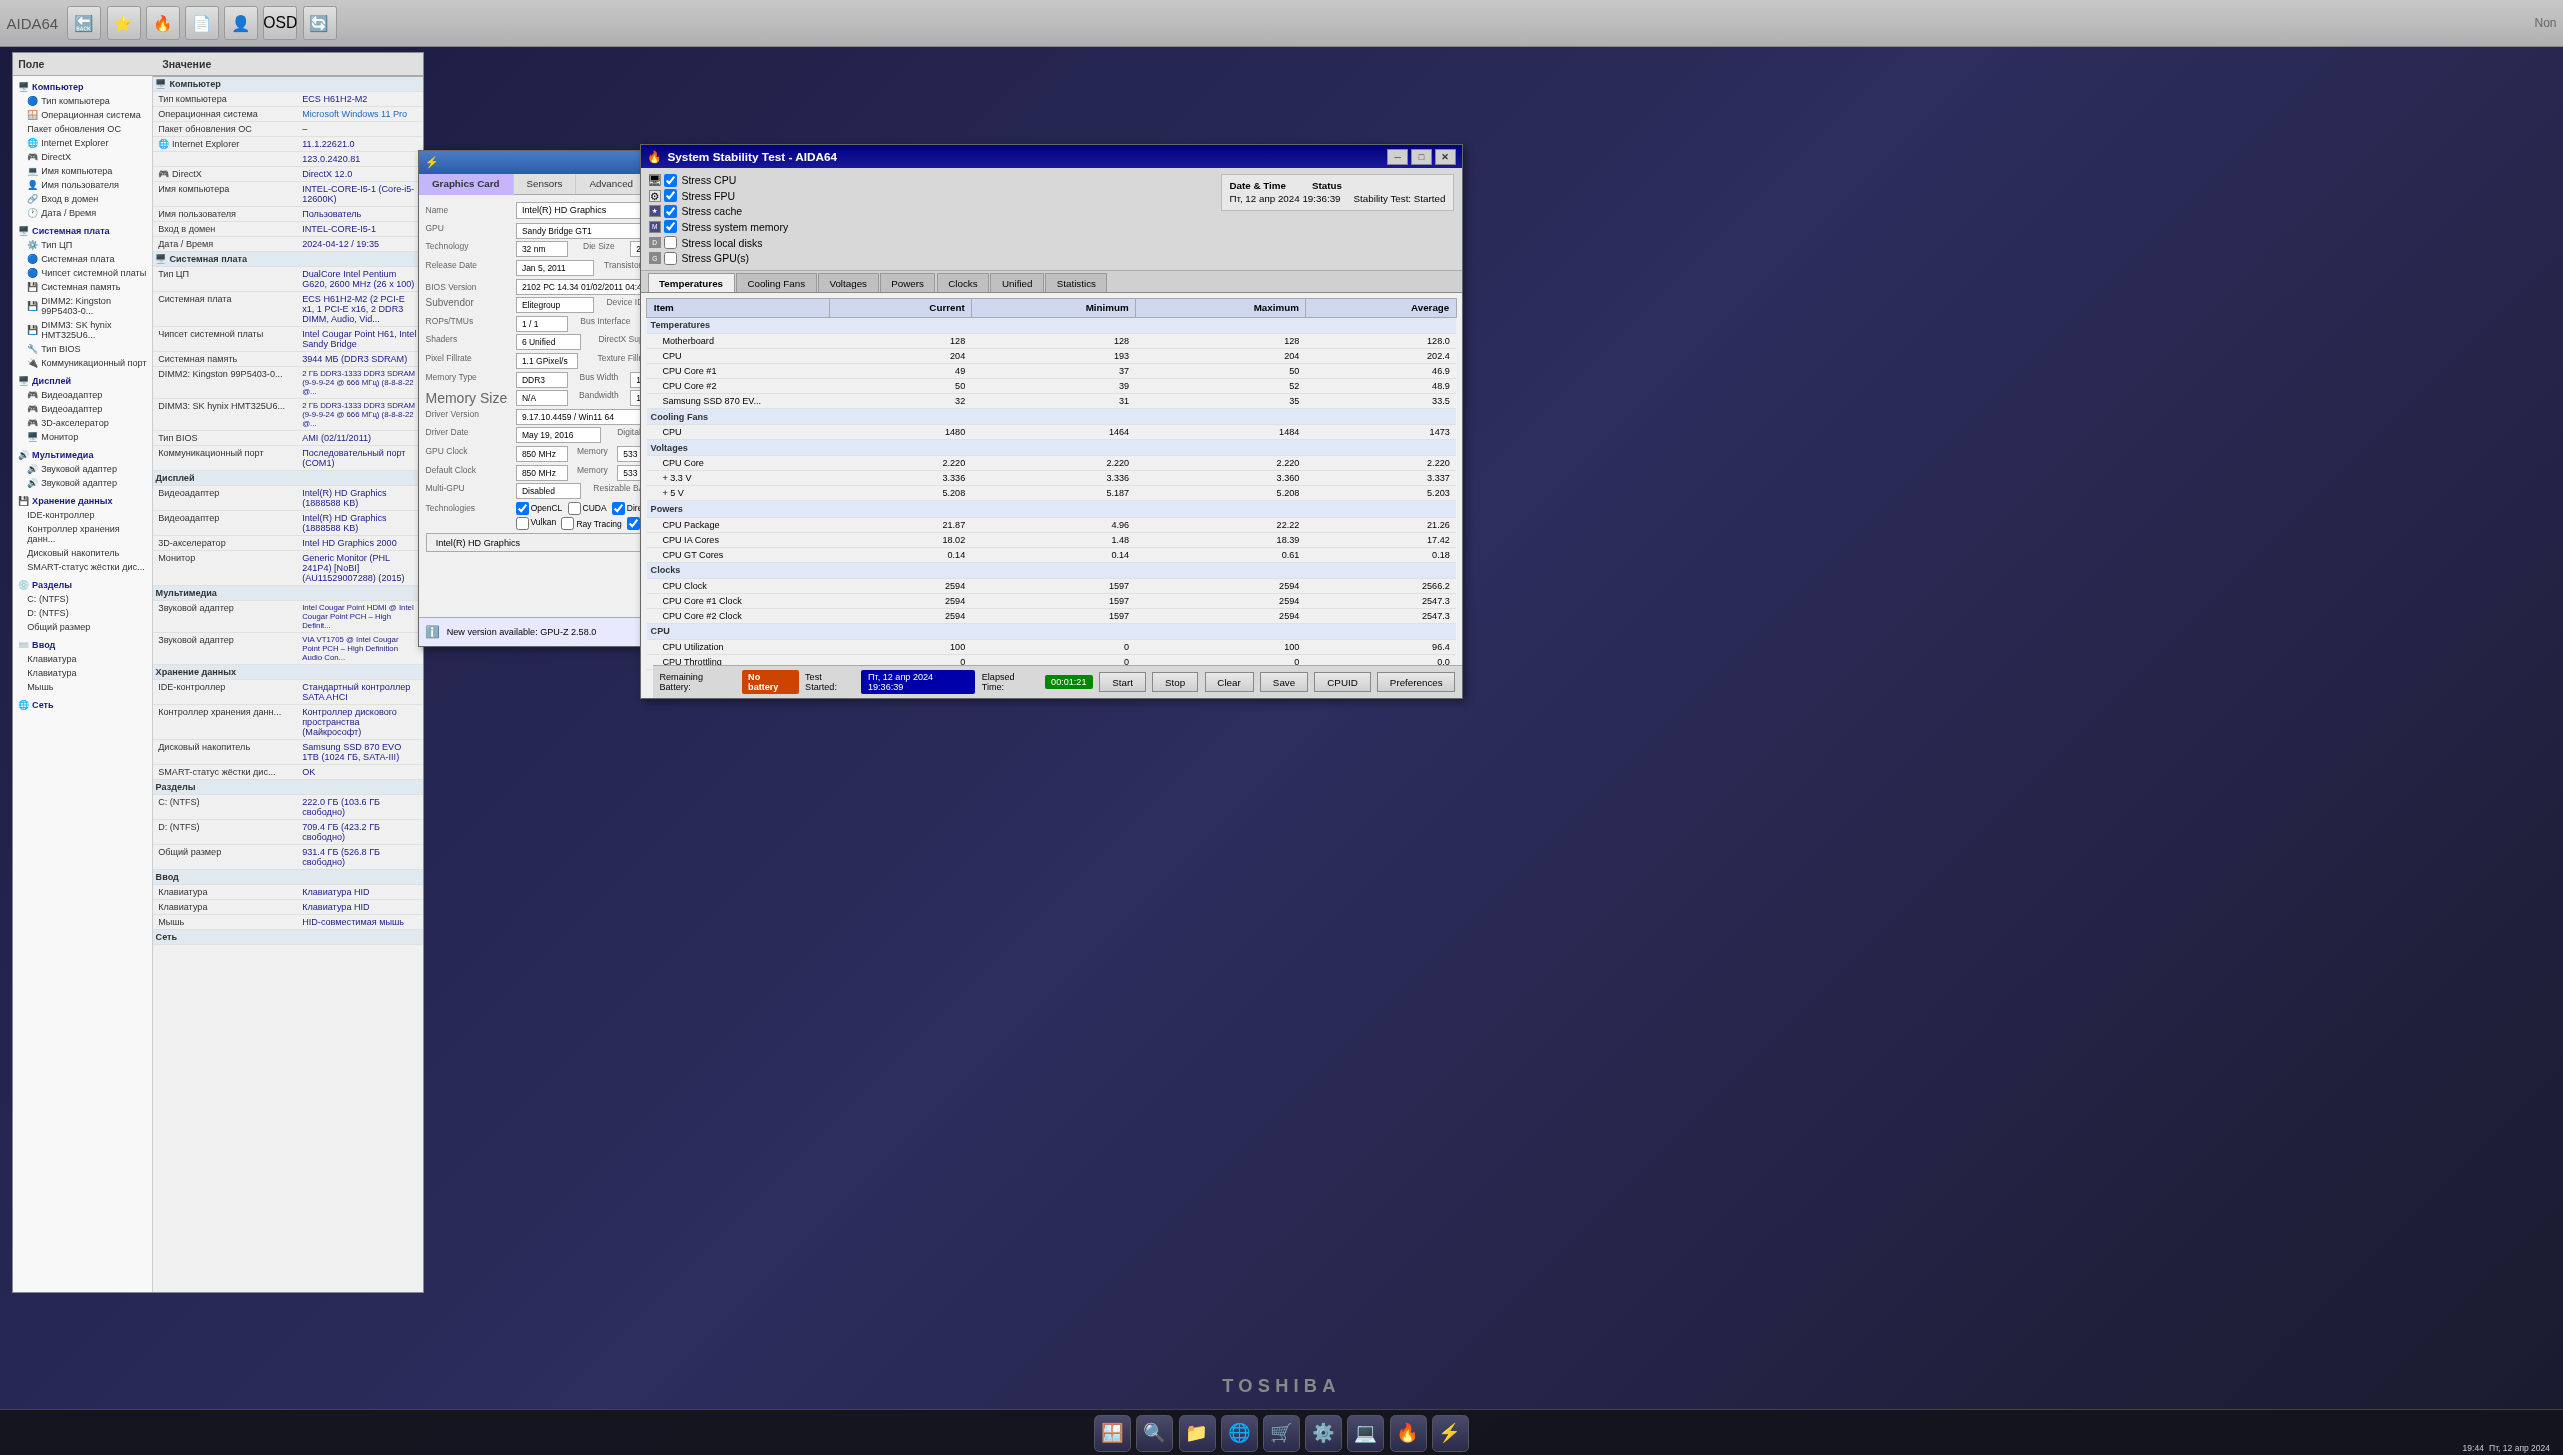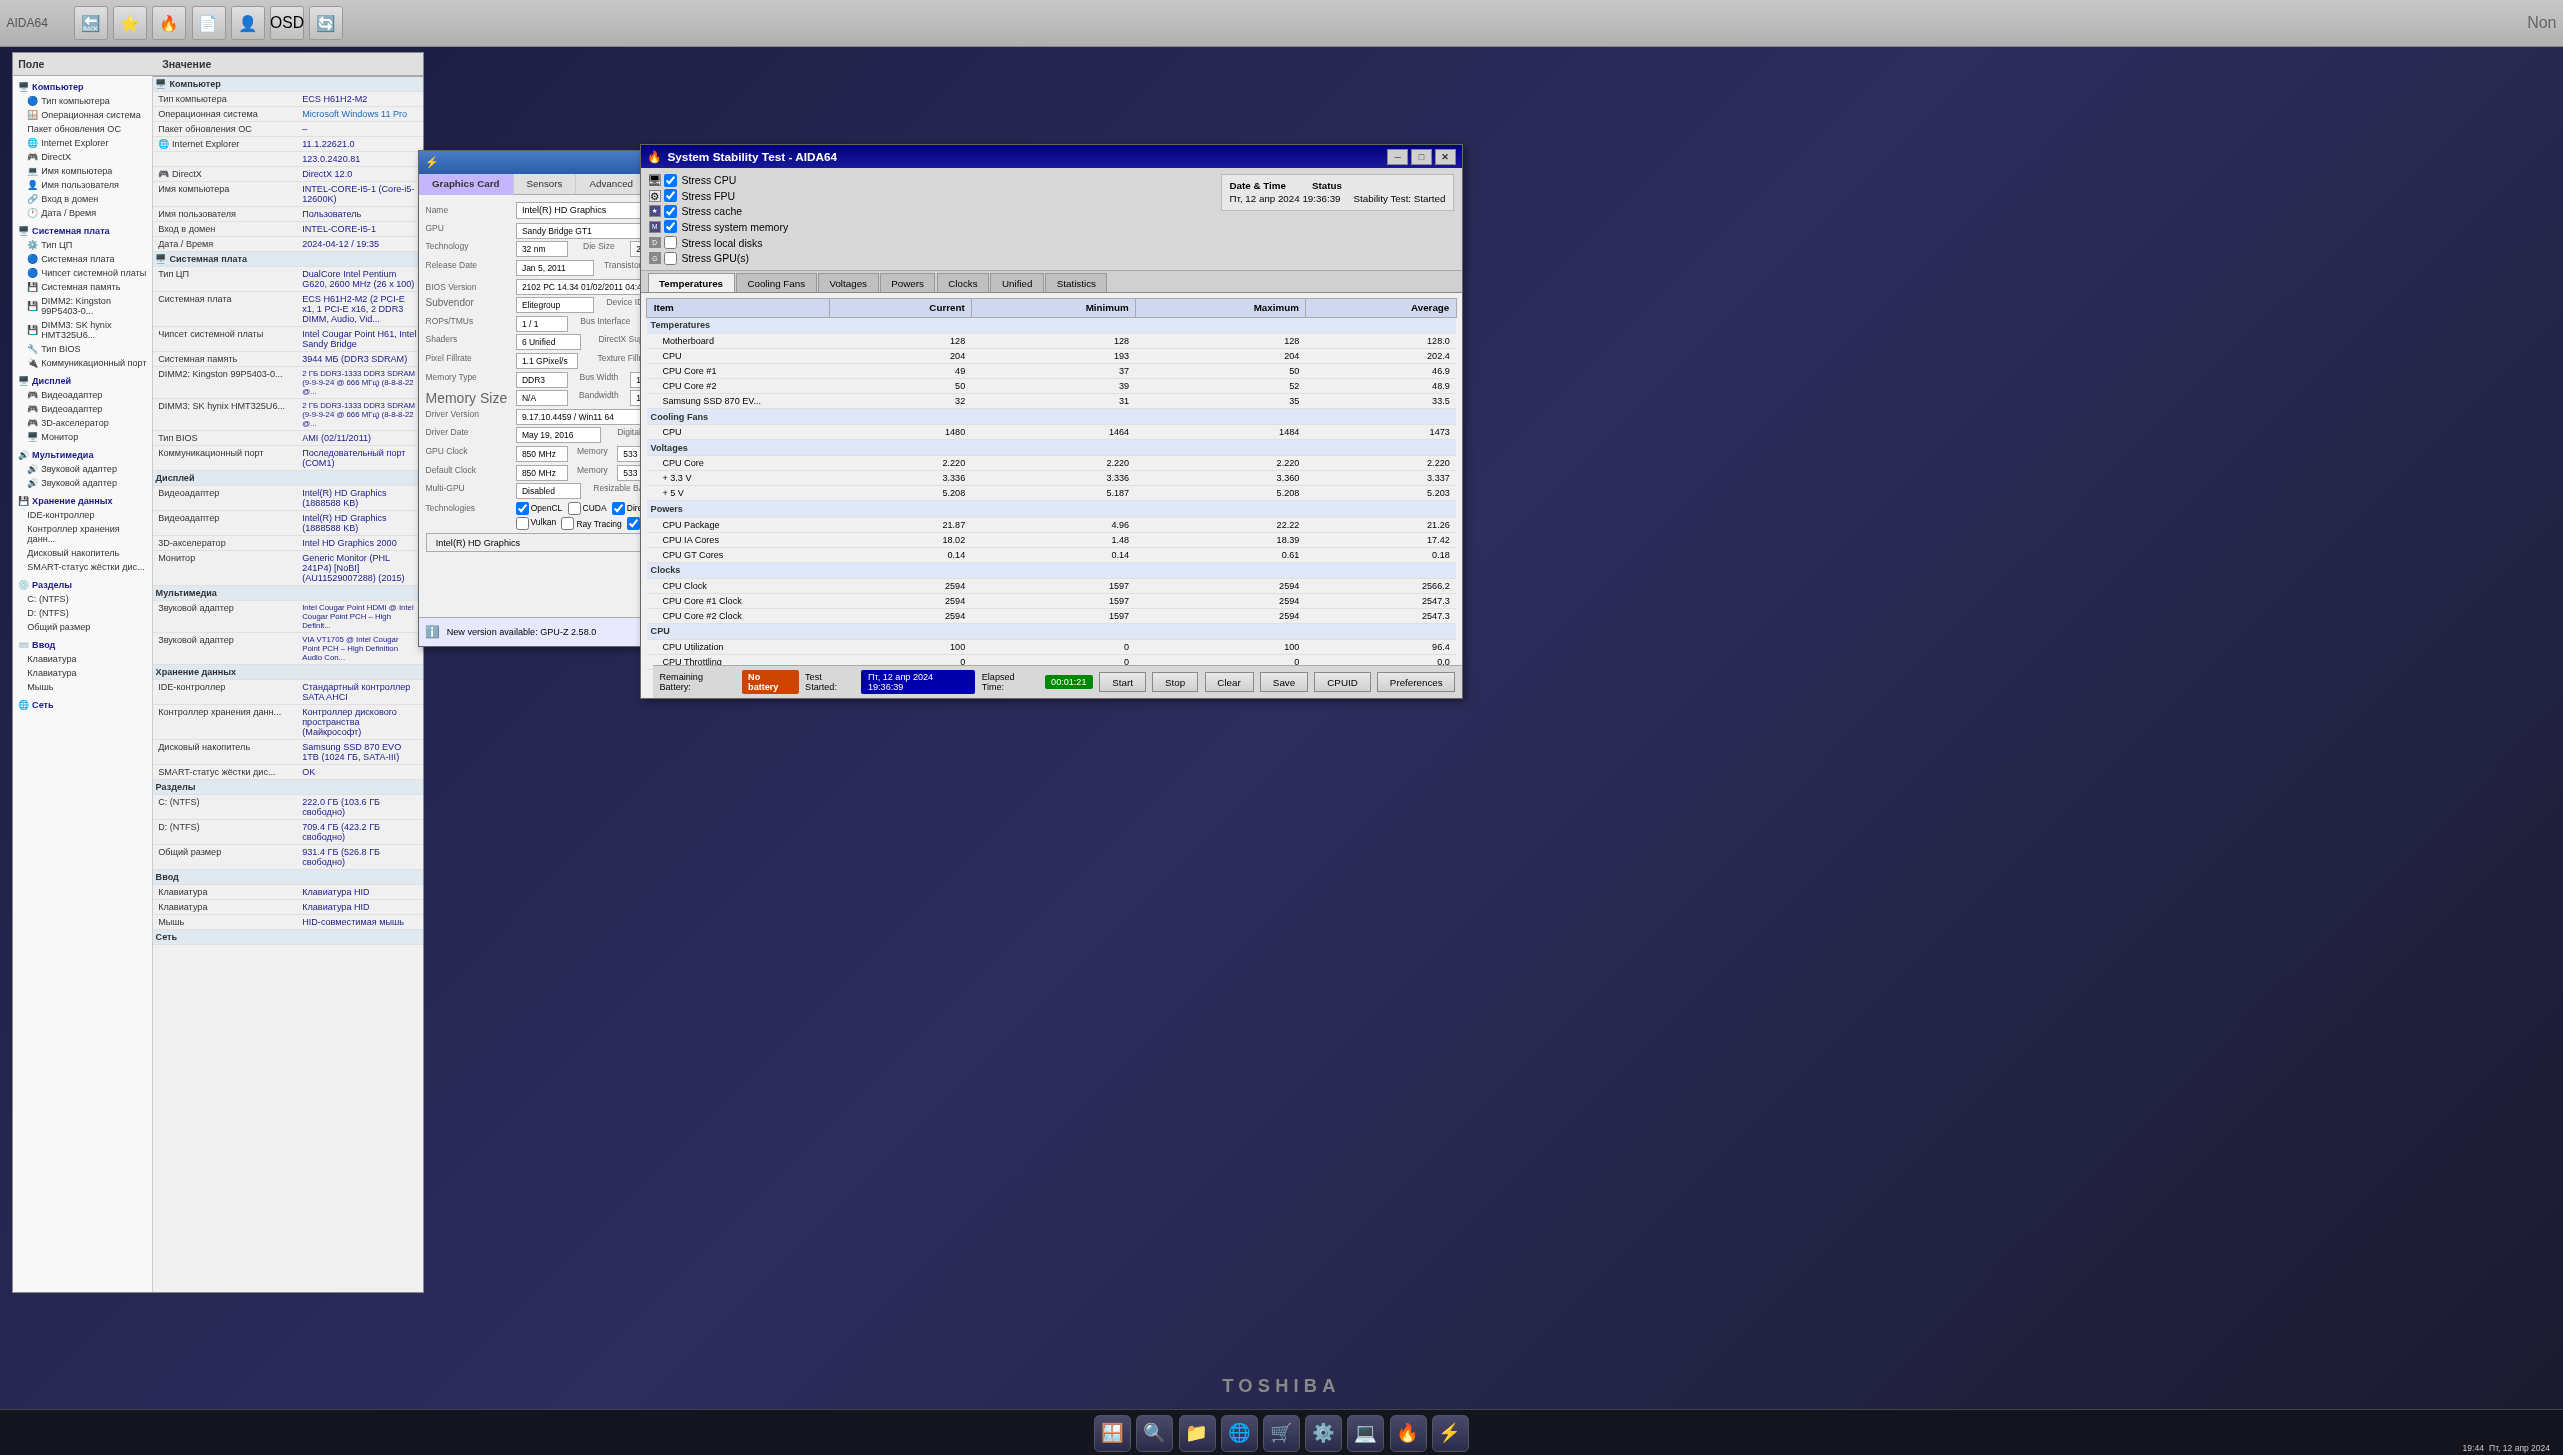--- a/index.html
+++ b/index.html
@@ -406,29 +406,29 @@
       color: #ccc;
       font-size: 8.5px;
     }
   </style>
 </head>
 <body>
 
 <div class="desktop">
 
   <div class="taskbar-top">
-    <span style="font-size:12px;color:#555;margin-right:21px;">AIDA64</span>
+    <span style="font-size:15px;color:#555;margin-right:4px;">AIDA64</span>
     <div class="toolbar-btn">🔙</div>
     <div class="toolbar-btn">⭐</div>
     <div class="toolbar-btn">🔥</div>
     <div class="toolbar-btn">📄</div>
     <div class="toolbar-btn">👤</div>
     <div class="toolbar-btn">OSD</div>
     <div class="toolbar-btn">🔄</div>
-    <div style="margin-left:auto;color:#666;font-size:16px;">Non</div>
+    <div style="margin-left:auto;color:#666;font-size:12px;">Non</div>
   </div>
 
   <div style="position:absolute;top:52px;left:12px;width:412px;height:1241px;background:#f0f0f0;border:0.7px solid #888;z-index:10;display:flex;flex-direction:column;">
 
     <div style="display:flex;background:#e0e0e0;border-bottom:1.3px solid #aaa;padding:2.6px 0;">
       <div style="width:144px;padding:2.6px 5.2px;font-weight:bold;font-size:10.5px;color:#333;">Поле</div>
       <div style="flex:1;padding:2.6px 5.2px;font-weight:bold;font-size:10.5px;color:#333;">Значение</div>
     </div>
 
     <div style="display:flex;flex:1;overflow:hidden;">

